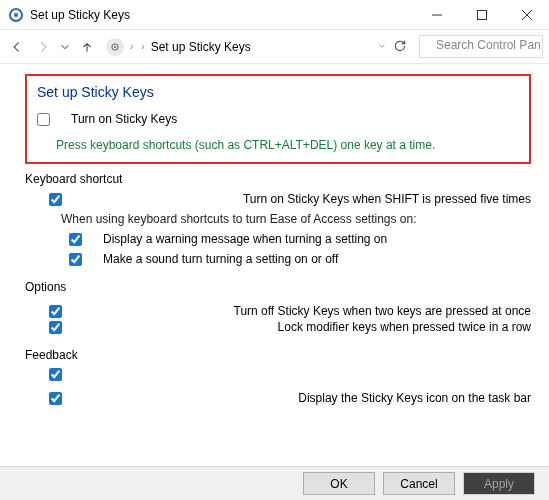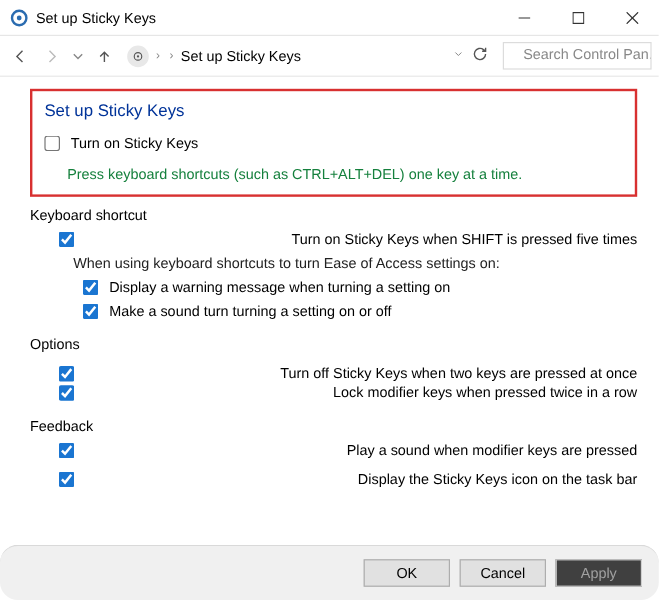--- a/index.html
+++ b/index.html
@@ -21,32 +21,32 @@
     .pill { width: 18px; height: 18px; border-radius: 50%; background: #e8e8e8; display: flex; align-items: center; justify-content: center; }
     .breadcrumb { display: flex; align-items: center; font-size: 12px; flex: 1; margin-left: 4px; gap: 4px; }
     .bc-sep { color: #888; font-size: 10px; padding: 0 2px; }
     .refresh-area { display: flex; align-items: center; gap: 6px; margin-right: 8px; }
     .search-box { width: 124px; height: 23px; border: 1px solid #dcdcdc; font-size: 12px; padding: 2px 16px; color: #888; overflow: hidden; white-space: nowrap; }
     
     
     .content { padding: 10px 18px 0 25px; }
     .highlight-box { border: 2px solid #d83030; padding: 8px 10px 10px 10px; margin-bottom: 8px; }
     .highlight-title { color: #003399; font-size: 14px; margin-bottom: 12px; }
-    .check-row { display: flex; align-items: center; gap: 9px; font-size: 12px; margin: 2px 0; }
+    .check-row { display: flex; align-items: center; gap: 21px; font-size: 12px; margin: 2px 0; }
     .check-row input { width: 13px; height: 13px; margin: 0; accent-color: #1a75d1; }
     .sub-desc { margin: 12px 0 0 19px; font-size: 12px; color: #15803d; }
     
     .section { margin: 6px 0 14px 0; }
     .section-title { font-size: 12px; margin-bottom: 6px; }
     .indent1 { margin-left: 24px; justify-content: space-between; }
     .indent2 { margin-left: 44px; }
     .plain-text { font-size: 12px; color: #222; margin: 6px 0 6px 36px; }
     
     
-    .footer { position: absolute; bottom: 0; left: 0; right: 0; height: 46px; background: #f0f0f0; border-top: 1px solid #d9d9d9; display: flex; align-items: center; justify-content: flex-end; padding: 0 14px; gap: 8px; border-radius: 15px; }
+    .footer { position: absolute; bottom: 0; left: 0; right: 0; height: 34px; background: #f0f0f0; border-top: 1px solid #d9d9d9; display: flex; align-items: center; justify-content: flex-end; padding: 0 14px; gap: 8px; }
     .footer button { width: 72px; height: 23px; font-size: 12px; border: 1px solid #adadad; background: #e1e1e1; }
     .footer button.disabled { color: #a0a0a0; background: #404040; border-color: #d0d0d0; }
   </style>
 </head>
 <body>
 
 <div class="titlebar">
   <span class="titlebar-icon">
     <svg viewBox="0 0 16 16">
         <circle cx="8" cy="8" r="6" fill="none" stroke="#2b6cb0" stroke-width="2"></circle>
@@ -158,21 +158,20 @@
     <label class="check-row indent1">
       <input type="checkbox" checked="" style="">
       <span>Lock modifier keys when pressed twice in a row</span>
     </label>
   </div>
 
   <div class="section">
     <div class="section-title">Feedback</div>
     <label class="check-row indent1">
       <input type="checkbox" checked="" style="">
-      <span>Play a sound when modifier keys are pressed</span>
     </label>
     <label class="check-row indent1" style="margin-top:10px;">
       <input type="checkbox" checked="" style="">
       <span>Display the Sticky Keys icon on the task bar</span>
     </label>
   </div>
 
 </div>
 
 <div class="footer">

